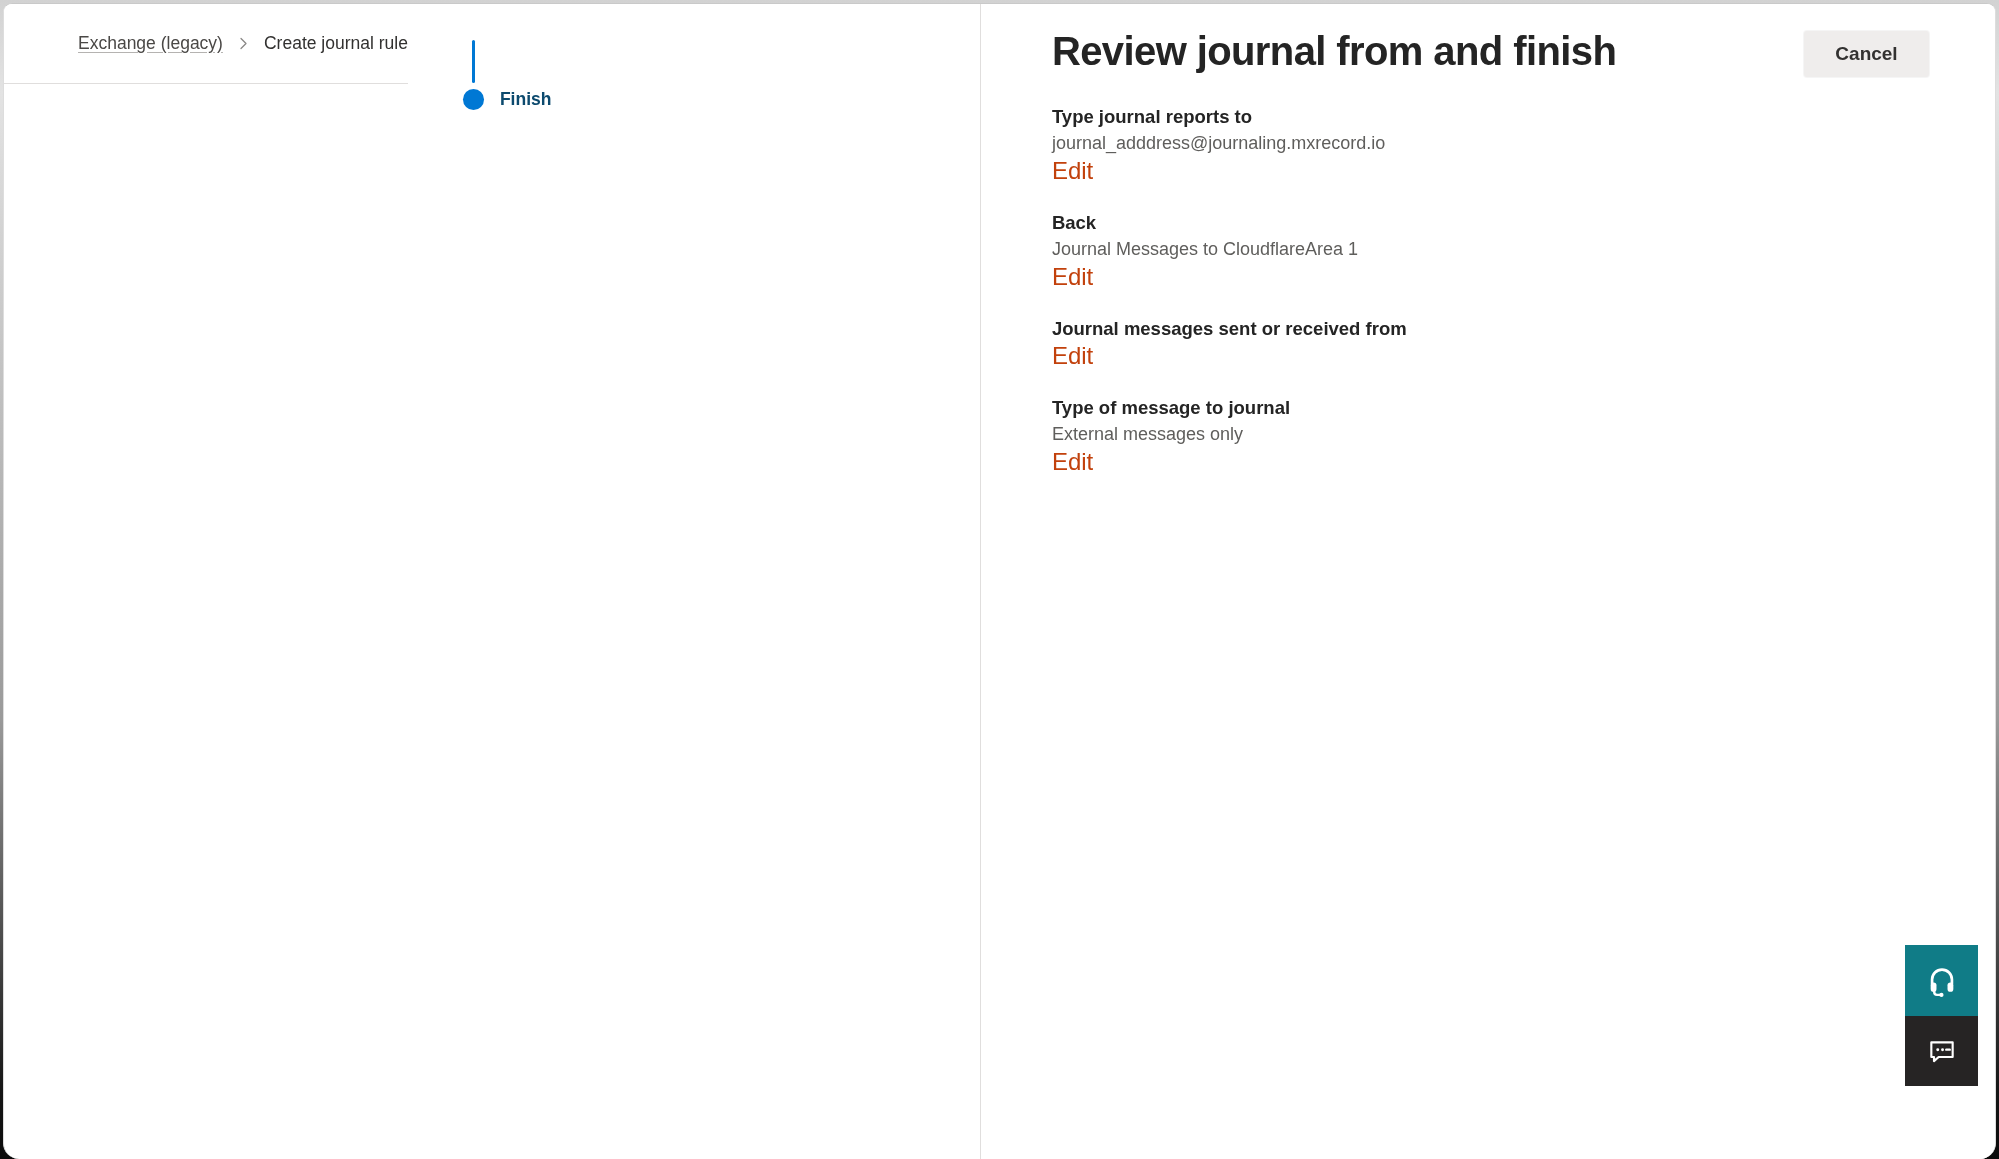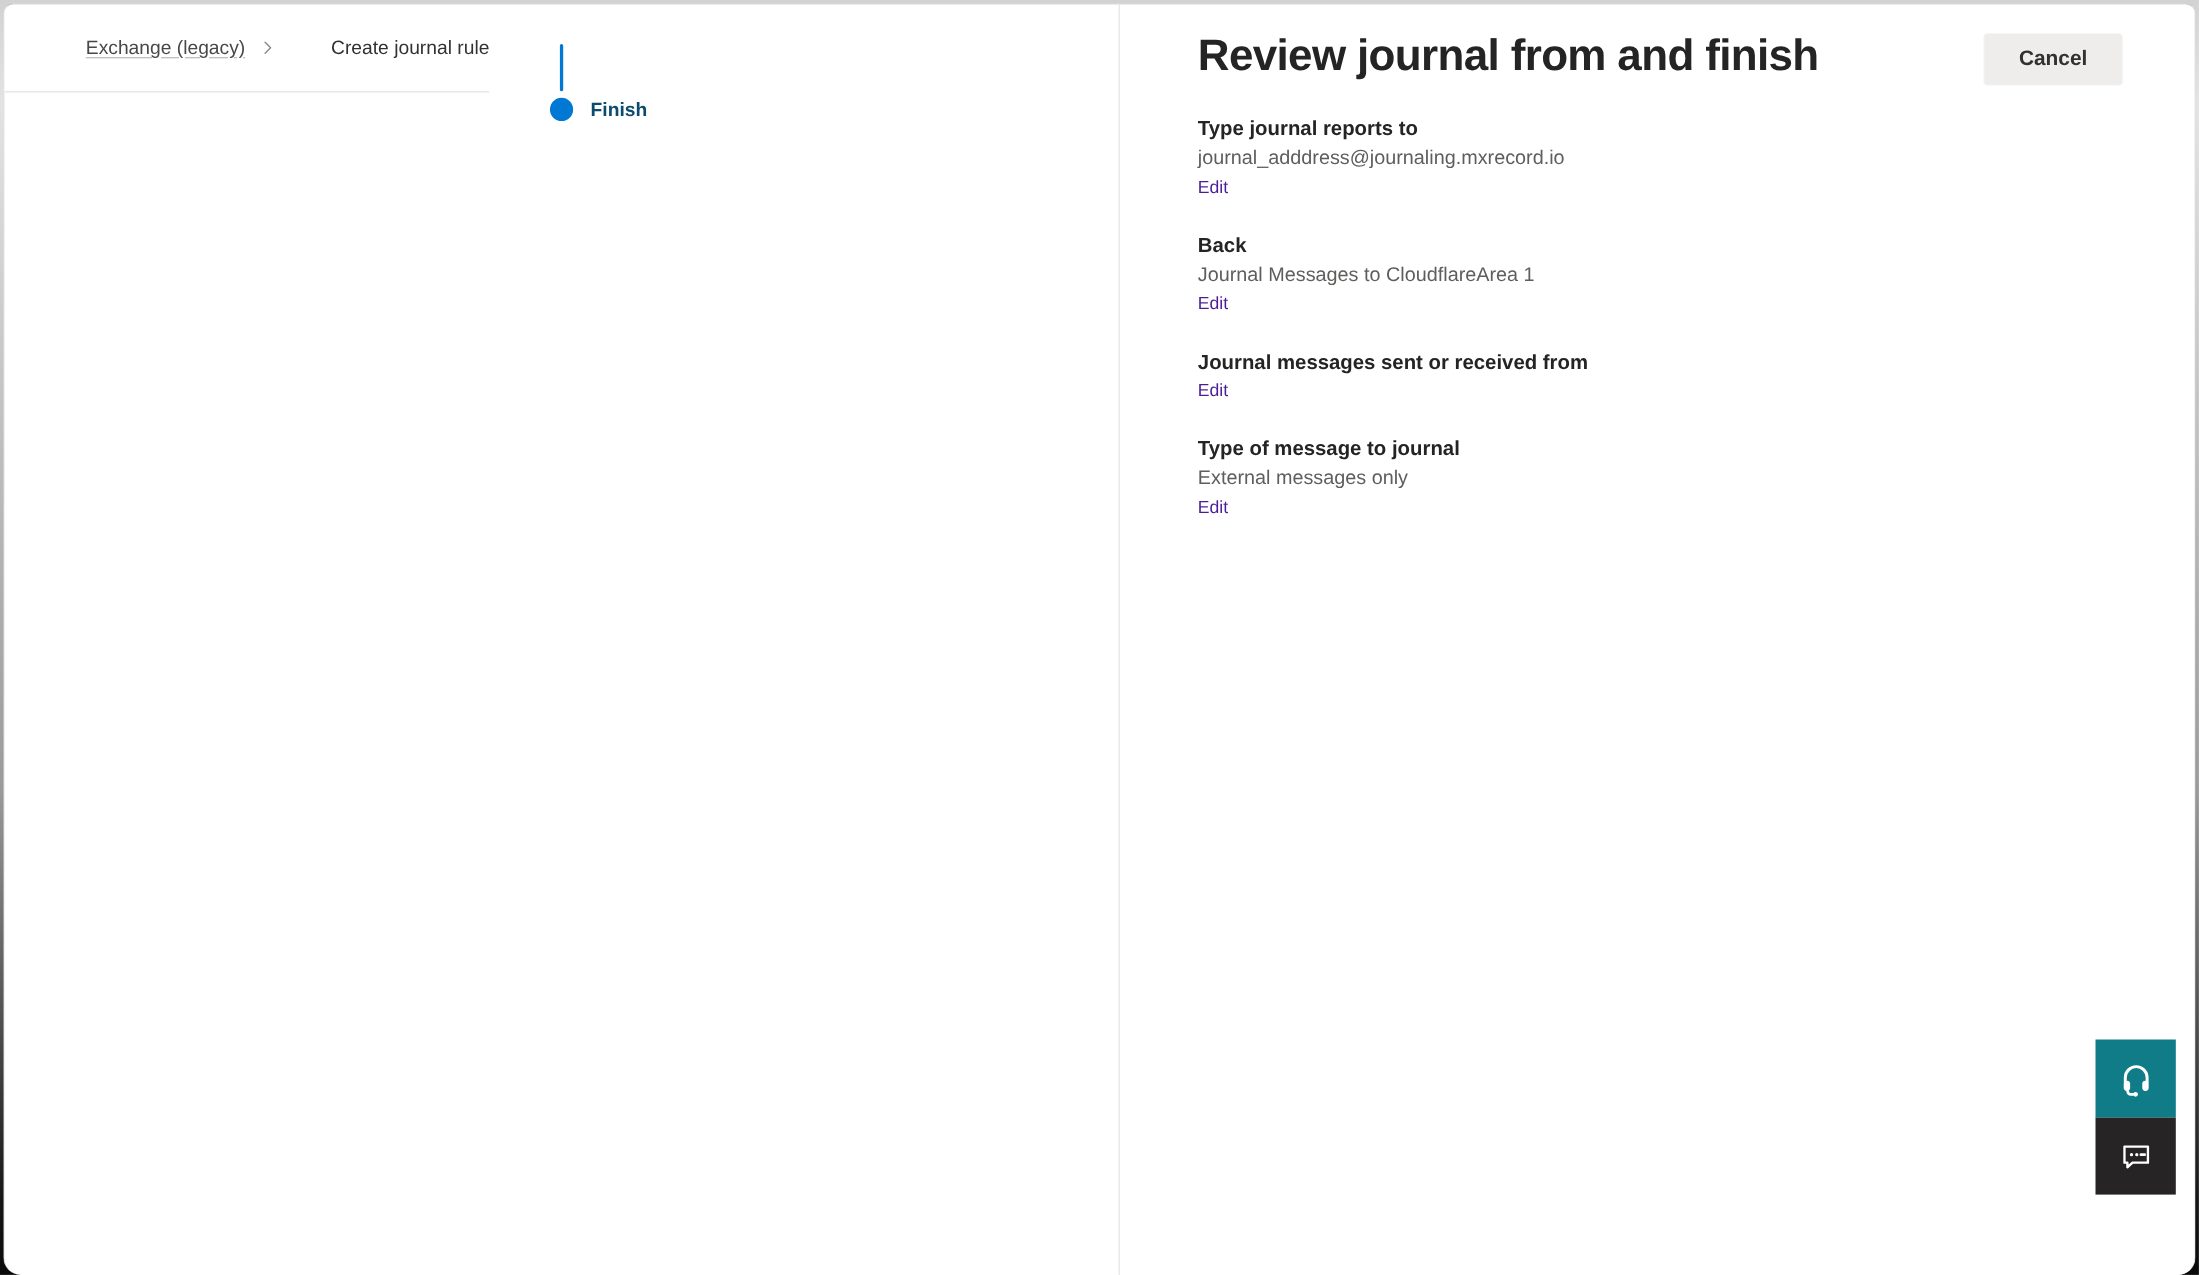--- a/index.html
+++ b/index.html
@@ -34,21 +34,21 @@
   }
   .crumb-link {
     font-size: 17.5px;
     color: #4a4846;
     text-decoration: underline;
     text-decoration-color: #b5b3b1;
     text-underline-offset: 3px;
     cursor: pointer;
   }
   .crumb-sep { display: inline-flex; margin: 0 13px; }
-  .crumb-current { font-size: 17.5px; color: #323130; margin-left: 37px; }
+  .crumb-current { font-size: 17.5px; color: #323130; }
 
   
   .content-row { flex: 1 1 auto; display: flex; min-height: 0; }
   .steps-panel {
     width: 573px;
     flex: 0 0 auto;
     border-right: 1px solid #e0dedd;
     padding-top: 31px;
     background: #fff;
   }
@@ -70,21 +70,21 @@
     font-weight: 700;
     letter-spacing: -0.6px;
     color: #242424;
     margin-bottom: 29px;
   }
   .section { margin-bottom: 25px; }
   .section-label { font-size: 18.5px; font-weight: 700; color: #242424; line-height: 27px; }
   .section-value { font-size: 18px; color: #5f5e5c; line-height: 27px; }
   .edit-link {
     display: inline-block;
-    font-size: 16px; color: #4c1d95; line-height: 27px;
+    font-size: 24px; color: #c2410c; line-height: 27px;
     text-decoration: none; cursor: pointer;
   }
 
   
   .footer-bar {
     position: relative;
     flex: 0 0 auto;
     height: 92px;
     border-top: 1px solid #e2e0df;
     background: linear-gradient(180deg, #fdfdfd 0%, #f0efee 45%, #d7d5d4 100%);

